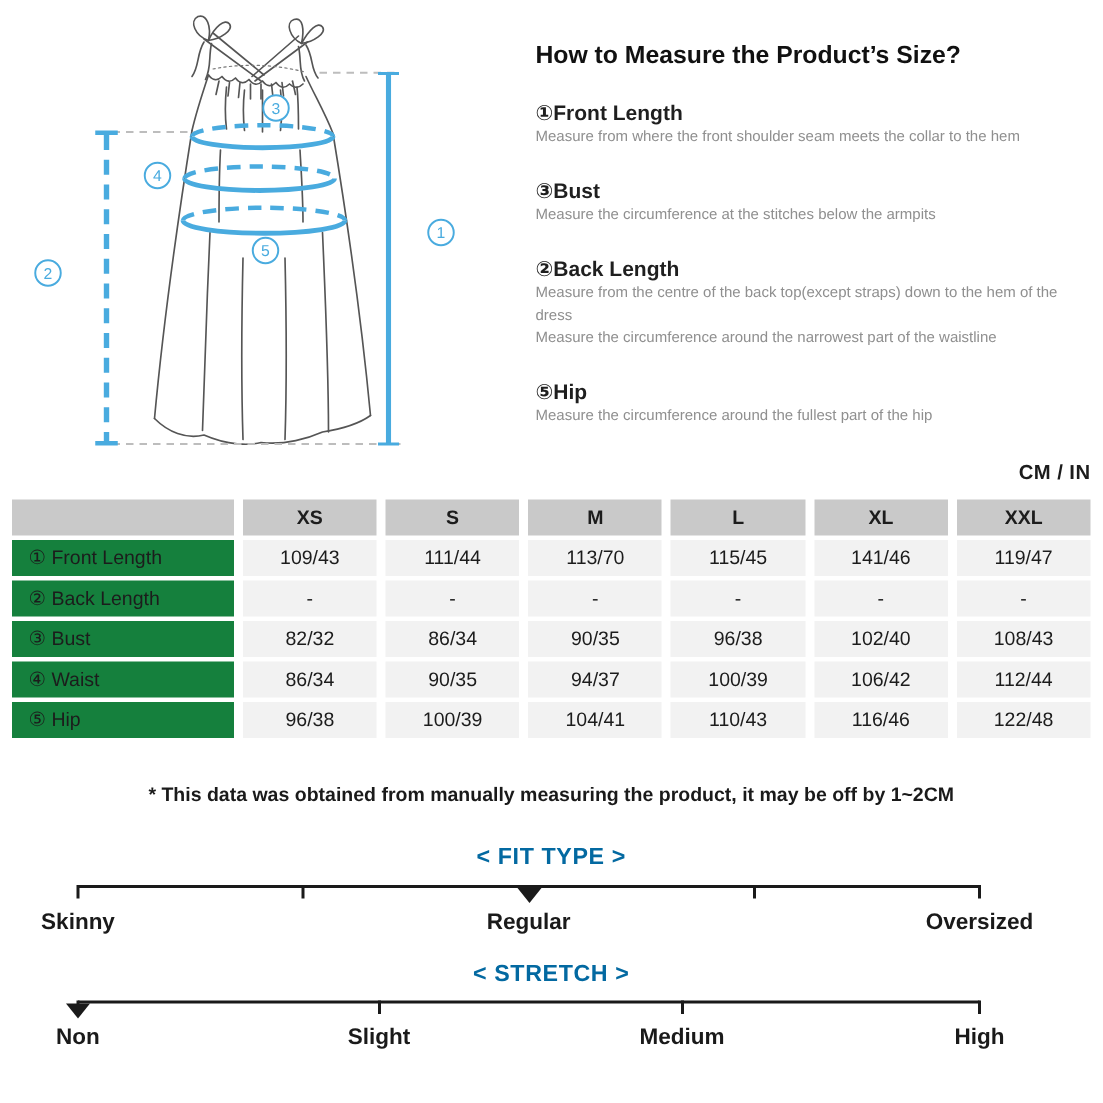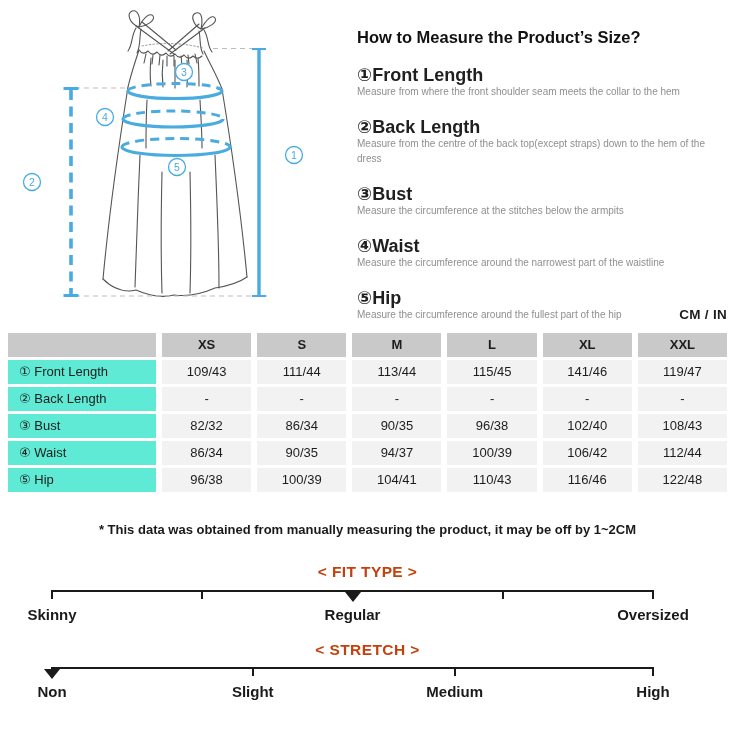--- a/index.html
+++ b/index.html
@@ -5,40 +5,40 @@
   html,body{margin:0;padding:0;}
   body{
     width:735px;height:735px;position:relative;background:#fff;overflow:hidden;
     font-family:"Liberation Sans","DejaVu Sans",sans-serif;color:#1c1c1c;
   }
   
   #illustration{position:absolute;left:0;top:0;width:350px;height:320px;}
   
   #guide{position:absolute;left:357px;top:27px;width:374px;}
   .guide-title{font-size:16.5px;font-weight:bold;color:#111;margin:0 0 9px 0;line-height:20px;}
-  .guide-item-label{font-size:18px;font-weight:bold;color:#1f1f1f;line-height:17px;margin-top:20px;}
+  .guide-item-label{font-size:14px;font-weight:bold;color:#1f1f1f;line-height:17px;margin-top:20px;}
   .guide-item-desc{font-size:10px;color:#8f8f8f;line-height:15px;}
   
   #unit-label{position:absolute;right:8px;top:307px;font-size:13.5px;font-weight:bold;letter-spacing:.3px;}
   
   #size-table{
     position:absolute;left:8px;top:333px;width:719px;
     display:grid;grid-template-columns:148px repeat(6,1fr);gap:3px 6px;
   }
   #size-table > div{height:24px;line-height:24px;font-size:13px;overflow:hidden;white-space:nowrap;}
   .tbl-corner{background:#c9c9c9;}
   .tbl-col-h{background:#c9c9c9;font-weight:bold;text-align:center;}
-  .tbl-row-h{background:#5eead4;text-align:left;padding-left:11px;}
+  .tbl-row-h{background:#15803d;text-align:left;padding-left:11px;}
   .tbl-cell{background:#f2f2f2;font-weight:normal;text-align:center;}
   
   #disclaimer{position:absolute;left:0;top:522px;width:735px;text-align:center;
     font-size:13px;font-weight:bold;color:#1a1a1a;}
   
   .scale-title{position:absolute;left:0;width:735px;text-align:center;
-    font-size:15.5px;font-weight:bold;color:#c2410c;letter-spacing:.4px;}
+    font-size:15.5px;font-weight:bold;color:#0369a1;letter-spacing:.4px;}
   #fit-type-title{top:563px;}
   #stretch-title{top:641px;}
   .scale{position:absolute;left:52px;width:601px;height:36px;}
   #fit-type-scale{top:590px;}
   #stretch-scale{top:667px;}
   .scale-line{position:absolute;left:0;top:0;width:100%;height:2px;background:#1a1a1a;}
   .scale-tick{position:absolute;top:0;width:2px;height:9px;background:#1a1a1a;transform:translateX(-50%);}
   .scale-marker{position:absolute;top:2px;width:0;height:0;transform:translateX(-50%);
     border-left:8px solid transparent;border-right:8px solid transparent;border-top:10px solid #1a1a1a;}
   .scale-label{position:absolute;top:16px;transform:translateX(-50%);
@@ -152,29 +152,28 @@
 </svg>
 
 <div id="guide">
   <div class="guide-title">How to Measure the Product’s Size?</div>
 
   <div>
     <div class="guide-item-label">①Front Length</div>
     <div class="guide-item-desc">Measure from where the front shoulder seam meets the collar to the hem</div>
   </div>
   <div>
+    <div class="guide-item-label">③Bust</div>
+    <div class="guide-item-desc">Measure the circumference at the stitches below the armpits</div>
+  </div>
+  <div>
     <div class="guide-item-label">②Back Length</div>
     <div class="guide-item-desc">Measure from the centre of the back top(except straps) down to the hem of the dress</div>
   </div>
   <div>
-    <div class="guide-item-label">③Bust</div>
-    <div class="guide-item-desc">Measure the circumference at the stitches below the armpits</div>
-  </div>
-  <div>
-    <div class="guide-item-label">④Waist</div>
     <div class="guide-item-desc">Measure the circumference around the narrowest part of the waistline</div>
   </div>
   <div>
     <div class="guide-item-label">⑤Hip</div>
     <div class="guide-item-desc">Measure the circumference around the fullest part of the hip</div>
   </div>
 </div>
 
 <div id="unit-label">CM / IN</div>
 
@@ -182,21 +181,21 @@
     <div class="tbl-corner"></div>
     <div class="tbl-col-h">XS</div>
     <div class="tbl-col-h">S</div>
     <div class="tbl-col-h">M</div>
     <div class="tbl-col-h">L</div>
     <div class="tbl-col-h">XL</div>
     <div class="tbl-col-h">XXL</div>
     <div class="tbl-row-h">① Front Length</div>
     <div class="tbl-cell">109/43</div>
     <div class="tbl-cell">111/44</div>
-    <div class="tbl-cell">113/44</div>
+    <div class="tbl-cell">113/70</div>
     <div class="tbl-cell">115/45</div>
     <div class="tbl-cell">141/46</div>
     <div class="tbl-cell">119/47</div>
     <div class="tbl-row-h">② Back Length</div>
     <div class="tbl-cell">-</div>
     <div class="tbl-cell">-</div>
     <div class="tbl-cell">-</div>
     <div class="tbl-cell">-</div>
     <div class="tbl-cell">-</div>
     <div class="tbl-cell">-</div>

